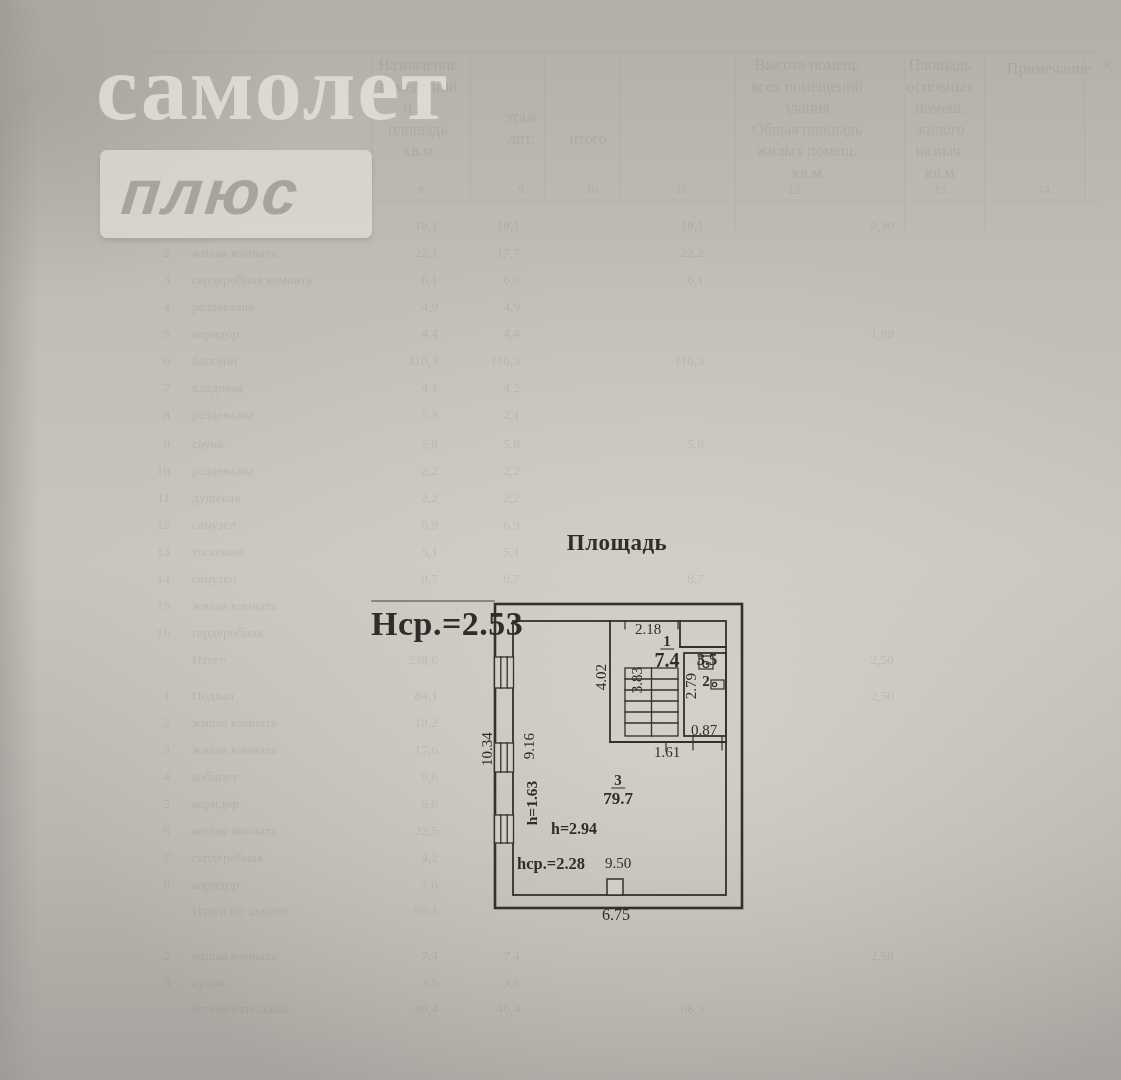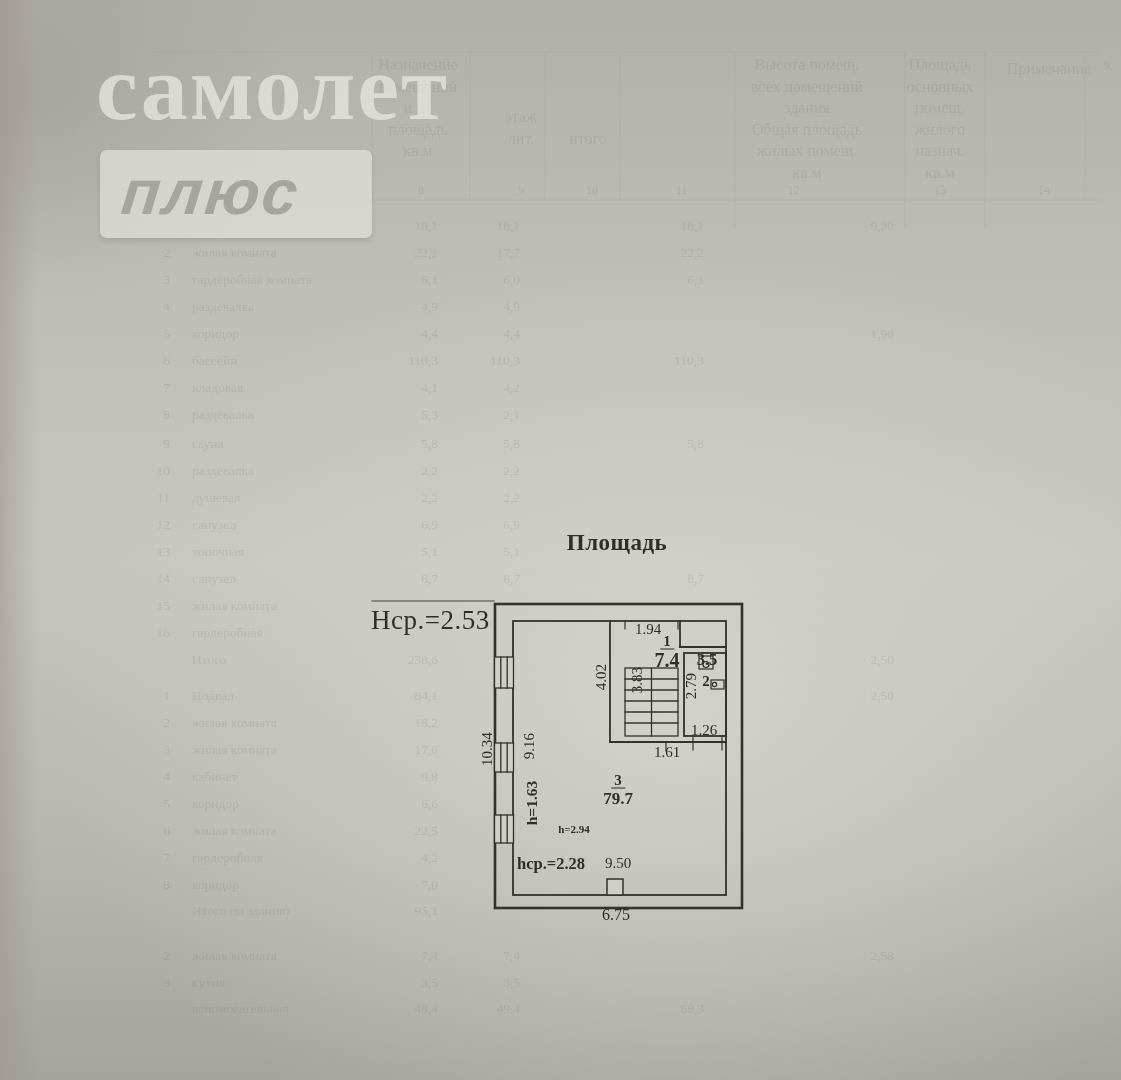--- a/index.html
+++ b/index.html
@@ -49,21 +49,21 @@
   .ghost-row .v3  {position:absolute; left:652px; width:52px; text-align:right;}
   .ghost-row .v4  {position:absolute; left:838px; width:56px; text-align:right;}
   .ghost-h{position:absolute; font-size:16px; line-height:1.35; white-space:pre-line; text-align:center;}
   .ghost-d{position:absolute; font-size:12px;}
   
   .lab{position:absolute; transform:translate(-50%,-50%); color:#2f2d29; font-size:15px; white-space:nowrap;}
   .vlab{position:absolute; transform:translate(-50%,-50%) rotate(-90deg); color:#2f2d29; font-size:15px; white-space:nowrap;}
   .b{font-weight:bold;}
   .u{text-decoration:none; border-bottom:1.6px solid #2f2d29; padding:0 3px 0px 3px;}
   .title{font-size:23px; font-weight:bold; letter-spacing:.5px;}
-  .hnote{font-size:27px; font-weight:normal; transform:none; letter-spacing:.5px;}
+  .hnote{font-size:34px; font-weight:bold; transform:none; letter-spacing:.5px;}
 </style>
 </head>
 <body>
 
 <div id="page">
 
   <div class="abs ghost">
     <svg class="abs" width="1121" height="1080" style="left:0;top:0">
       <g stroke="#6f6c66" stroke-width="1" opacity=".55">
         <line x1="150" y1="52" x2="1100" y2="52"></line>
@@ -413,38 +413,38 @@
         <line x1="507.2" y1="815" x2="507.2" y2="843"></line>
       </g>
 
       <rect x="607" y="879" width="16" height="16" stroke-width="1.5" fill="#d1cec7"></rect>
     </g>
   </svg>
 
   <div class="lab title" style="left:617px;top:543px">Площадь</div>
   <div class="abs hnote" style="left:371px;top:605px;color:#2f2d29">Нср.=2.53</div>
 
-  <div class="lab" style="left:648px;top:629px">1.94</div>
+  <div class="lab" style="left:648px;top:629px">2.18</div>
   <div class="lab b" style="left:667px;top:641px"><span class="u">1</span></div>
   <div class="lab b" style="left:667px;top:660px;font-size:20px">7.4</div>
 
   <div class="vlab" style="left:601px;top:677px">4.02</div>
   <div class="vlab" style="left:637px;top:680px">3.83</div>
   <div class="vlab" style="left:691px;top:686px">2.79</div>
 
   <div class="lab b" style="left:706px;top:681px">2</div>
   <div class="lab b" style="left:707px;top:660px;font-size:16.5px">3.5</div>
-  <div class="lab" style="left:704px;top:730px">1.26</div>
+  <div class="lab" style="left:704px;top:730px">0.87</div>
   <div class="lab" style="left:667px;top:752px">1.61</div>
 
   <div class="vlab" style="left:487px;top:749px">10.34</div>
   <div class="vlab" style="left:529px;top:746px">9.16</div>
   <div class="vlab b" style="left:532px;top:803px;font-size:15.5px">h=1.63</div>
 
   <div class="lab b" style="left:618px;top:780px"><span class="u">3</span></div>
   <div class="lab b" style="left:618px;top:799px;font-size:17px">79.7</div>
-  <div class="lab b" style="left:574px;top:829px;font-size:11px">h=2.94</div>
+  <div class="lab b" style="left:574px;top:829px;font-size:16px">h=2.94</div>
   <div class="lab b" style="left:551px;top:864px;font-size:16.5px">hср.=2.28</div>
   <div class="lab" style="left:618px;top:863px">9.50</div>
   <div class="lab" style="left:616px;top:915px;font-size:16px">6.75</div>
 
 
 </div>
 
 </body></html>

